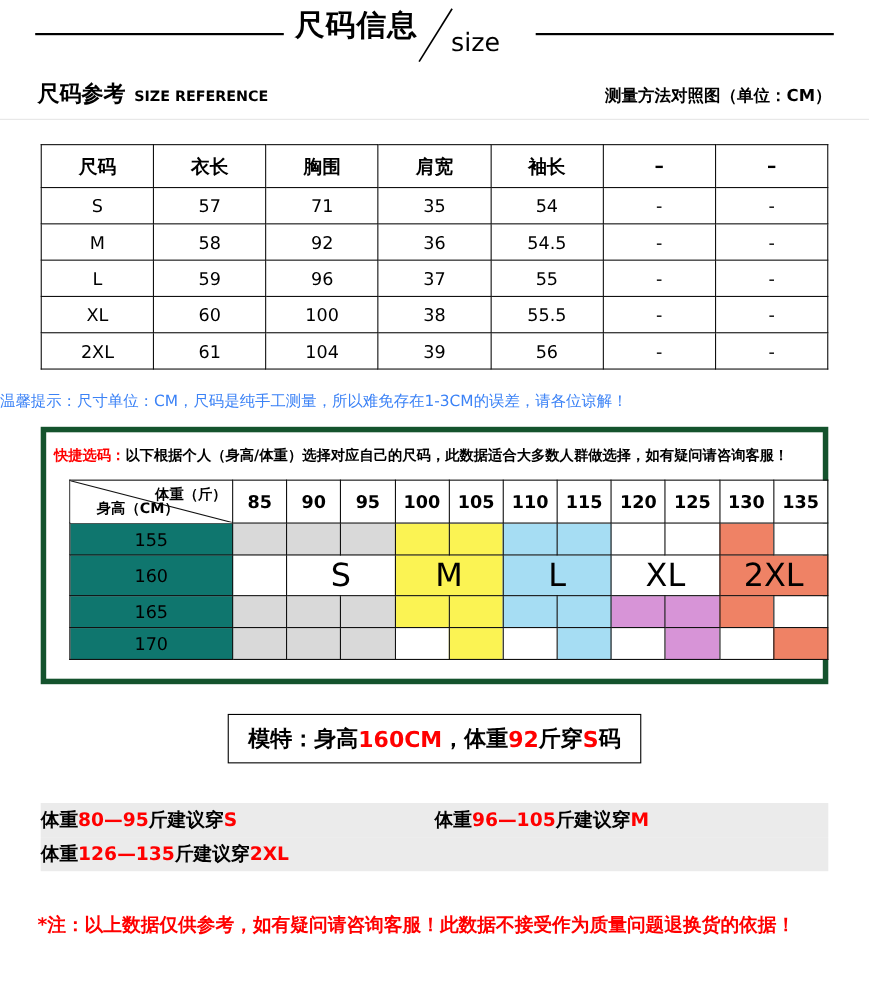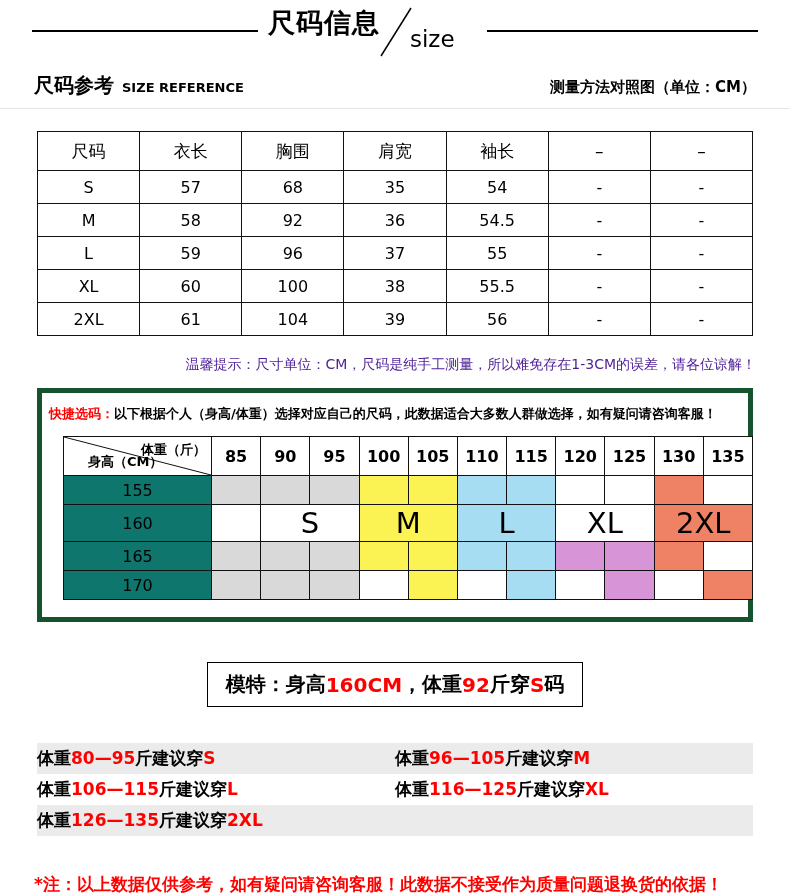--- a/index.html
+++ b/index.html
@@ -22,44 +22,44 @@
   
   .subheader { display:flex; justify-content:space-between; align-items:flex-end; padding:0 34px; }
   .sub-left  { font-size:20px; font-weight:bold; }
   .sub-left .en { font-size:13px; font-weight:bold; margin-left:8px; }
   .sub-right { font-size:15px; font-weight:bold; padding-bottom:2px; }
   .divider { height:1px; background:#e6e6e6; margin-top:9px; }
 
   
   table.size { border-collapse:collapse; table-layout:fixed; width:716px; margin:22px auto 0; }
   table.size th, table.size td { border:1px solid #111; text-align:center; vertical-align:middle; }
-  table.size th { height:39px; font-size:17px; font-weight:normal; }
+  table.size th { height:39px; font-size:17px; font-weight:bold; }
   table.size td { height:33px; font-size:16px; }
 
-  .tip { margin-top:20px; padding-right:34px; text-align:right; color:#4c1d95; font-size:14px; }
+  .tip { margin-top:20px; padding-right:34px; color:#3b82f6; font-size:14px; }
 
   
   .quick-box { margin:14px 37px 0; border:5px solid #14532d; padding:12px 0 17px; }
   .quick-head { padding:0 6px 0 7px; font-size:13px; font-weight:bold; white-space:nowrap; }
   table.grid { border-collapse:collapse; table-layout:fixed; width:690px; margin:13px 0 0 21px; }
   table.grid th, table.grid td { border:1px solid #111; text-align:center; vertical-align:middle; padding:0; }
   table.grid th { height:39px; font-size:16px; font-weight:bold; background:#fff; }
   table.grid th.corner { position:relative; }
   .corner-top    { position:absolute; top:4px;  right:5px; font-size:13px; font-weight:bold; }
   .corner-bottom { position:absolute; bottom:4px; left:24px; font-size:13px; font-weight:bold; }
   .diag { position:absolute; left:0; top:0; width:100%; height:100%; }
   table.grid tr      { height:29px; }
   table.grid tr.tall { height:37px; }
   table.grid td { font-size:16px; }
   table.grid td.height-cell { background:#0f766e; }
   table.grid td.letter { font-size:29px; font-weight:400; line-height:1; }
 
   
   .model-box {
-    width:376px; height:45px; margin:40px auto 0; border:1px solid #000;
+    width:376px; height:45px; margin:27px auto 0; border:1px solid #000;
     display:flex; align-items:center; justify-content:center;
     font-size:20px; font-weight:bold;
   }
 
   
   .recs { margin:36px 37px 0; }
   .rec-row { display:flex; height:31px; align-items:center; font-size:17px; font-weight:bold; }
   .rec-row.shade { background:#ebebeb; }
   .rec-cell { flex:1; text-align:left; }
 
@@ -95,21 +95,21 @@
         <th>肩宽</th>
         <th>袖长</th>
         <th>–</th>
         <th>–</th>
       </tr>
   </thead>
   <tbody>
       <tr>
         <td>S</td>
         <td>57</td>
-        <td>68</td>
+        <td>71</td>
         <td>35</td>
         <td>54</td>
         <td>-</td>
         <td>-</td>
       </tr>
       <tr>
         <td>M</td>
         <td>58</td>
         <td>92</td>
         <td>36</td>
@@ -242,23 +242,19 @@
     <span>斤穿</span>
     <span class="red">S</span>
     <span>码</span>
   </div>
 
 <div class="recs">
     <div class="rec-row shade">
       <div class="rec-cell"><span>体重</span><span class="red">80—95</span><span>斤建议穿</span><span class="red">S</span></div>
       <div class="rec-cell"><span>体重</span><span class="red">96—105</span><span>斤建议穿</span><span class="red">M</span></div>
     </div>
-    <div class="rec-row">
-      <div class="rec-cell"><span>体重</span><span class="red">106—115</span><span>斤建议穿</span><span class="red">L</span></div>
-      <div class="rec-cell"><span>体重</span><span class="red">116—125</span><span>斤建议穿</span><span class="red">XL</span></div>
-    </div>
     <div class="rec-row shade">
       <div class="rec-cell"><span>体重</span><span class="red">126—135</span><span>斤建议穿</span><span class="red">2XL</span></div>
       <div class="rec-cell"></div>
     </div>
   </div>
 
 <div class="footnote">*注：以上数据仅供参考，如有疑问请咨询客服！此数据不接受作为质量问题退换货的依据！</div>
 
 </body></html>

